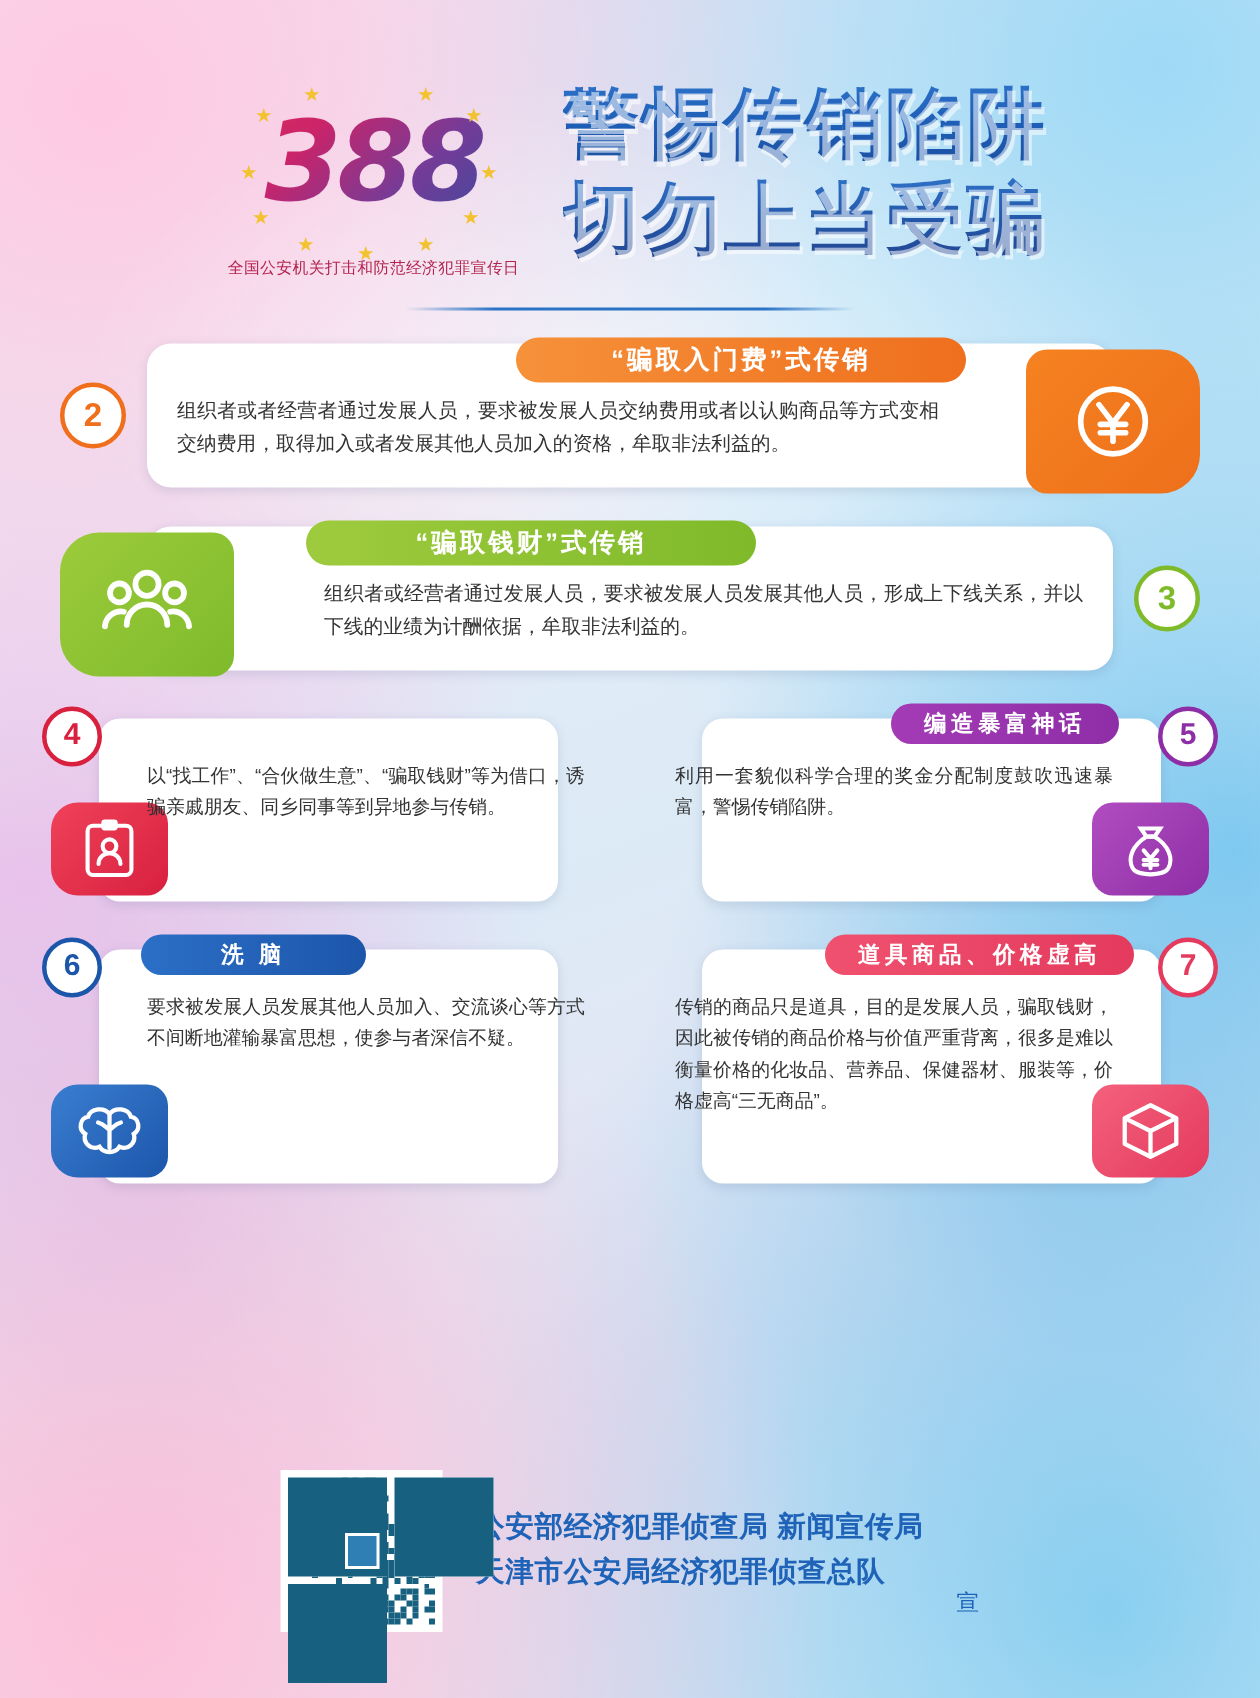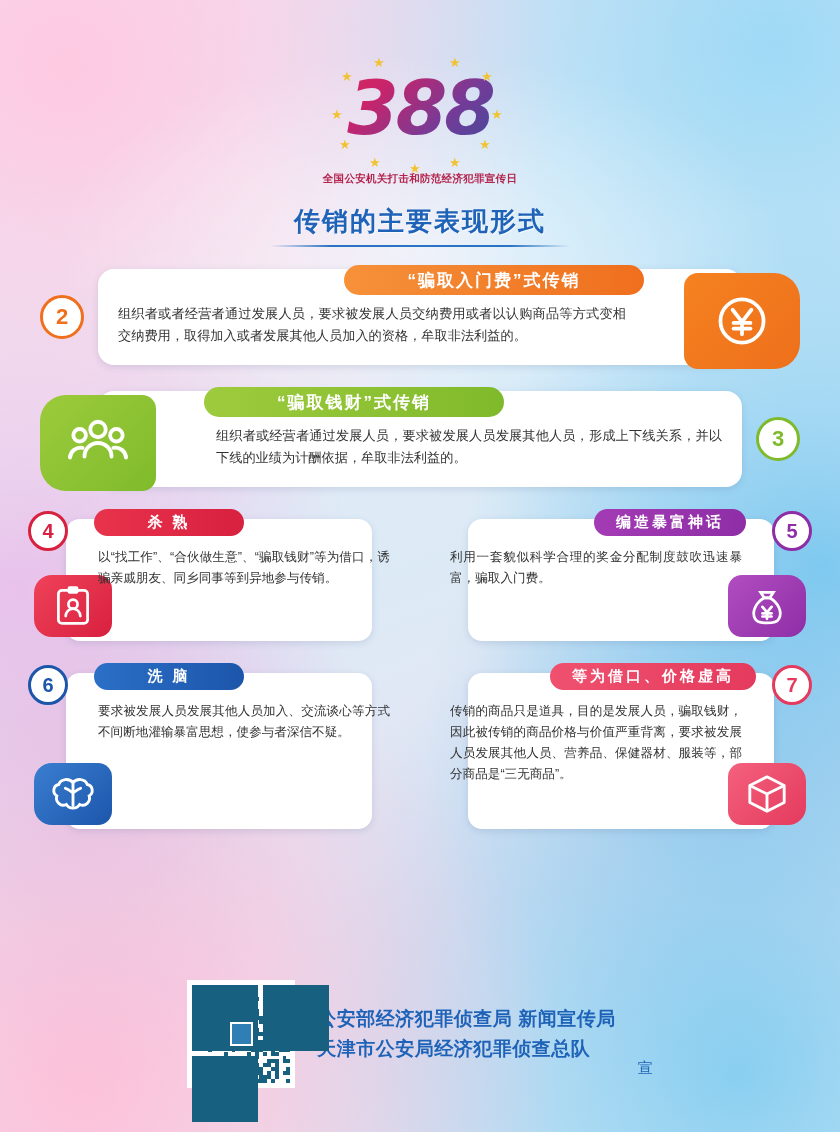--- a/index.html
+++ b/index.html
@@ -47,21 +47,21 @@
     -webkit-background-clip: text; background-clip: text; color: transparent;
     line-height: 112px;
     text-shadow: 0 0 1px rgba(0,0,0,0.05);
   }
   .logo-stars { position: absolute; inset: 0; }
   .logo-stars span {
     position: absolute; color: #f2c230; font-size: 13px; line-height: 1;
   }
   .logo-caption {
     margin-top: 2px;
-    font-size: 10.5px; color: #b4234d; letter-spacing: 0.3px; font-weight: bold;
+    font-size: 10.5px; color: #b4234d; letter-spacing: 0.3px; font-weight: normal;
   }
   .headline { text-align: left; padding-bottom: 8px; }
   .headline .l1, .headline .l2 {
     font-size: 52px; font-weight: bold; letter-spacing: 2px;
     line-height: 1.22;
     background: linear-gradient(180deg, #2f73c9 0%, #1f5fb8 45%, #1b4f9e 100%);
     -webkit-background-clip: text; background-clip: text; color: transparent;
     text-shadow: 2px 3px 0 rgba(255,255,255,0.55);
   }
   .headline .l2 {
@@ -227,24 +227,27 @@
         <span style="left:154px;top:86px;">★</span>
         <span style="left:166px;top:56px;">★</span>
         <span style="left:156px;top:18px;">★</span>
         <span style="left:124px;top:4px;">★</span>
         <span style="left:48px;top:4px;">★</span>
       </div>
       <div class="logo-515">388</div>
     </div>
     <div class="logo-caption">全国公安机关打击和防范经济犯罪宣传日</div>
   </div>
+  <div class="headline">
+    <div class="l1">警惕传销陷阱</div>
+    <div class="l2">切勿上当受骗</div>
+  </div>
 </div>
 
 <div class="section-title">
-  <div class="txt">传销的主要表现形式</div>
   <div class="rule"></div>
 </div>
 
 <div class="cards">
 
 
   <div class="bigcard c2 rev">
     <div class="panel"></div>
     <div class="icon-blob right">
       <svg class="ico" width="60" height="60" viewBox="0 0 64 64" fill="none" stroke="#fff" stroke-width="4">
@@ -275,37 +278,36 @@
     <div class="pill">“骗取钱财”式传销</div>
     <div class="body">组织者或经营者通过发展人员，要求被发展人员发展其他人员，形成上下线关系，并以下线的业绩为计酬依据，牟取非法利益的。</div>
     <div class="num">3</div>
   </div>
 </div>
 
 <div class="grid">
 
   <div class="smallcard c4">
     <div class="panel"></div>
-    <div class="pill">杀 熟</div>
     <div class="body">以“找工作”、“合伙做生意”、“骗取钱财”等为借口，诱骗亲戚朋友、同乡同事等到异地参与传销。</div>
     <div class="num">4</div>
     <div class="icon-blob">
       <svg class="ico" width="38" height="42" viewBox="0 0 40 46" fill="none" stroke="#fff" stroke-width="3" stroke-linecap="round">
         <rect x="4" y="6" width="32" height="36" rx="4"></rect>
         <rect x="14" y="1.5" width="12" height="8" rx="2.5" fill="#fff" stroke="none"></rect>
         <circle cx="20" cy="21" r="5"></circle>
         <path d="M12 34 a8 8 0 0 1 16 0"></path>
       </svg>
     </div>
   </div>
 
   <div class="smallcard c5">
     <div class="panel"></div>
     <div class="pill">编造暴富神话</div>
-    <div class="body">利用一套貌似科学合理的奖金分配制度鼓吹迅速暴富，骗取入门费。</div>
+    <div class="body">利用一套貌似科学合理的奖金分配制度鼓吹迅速暴富，警惕传销陷阱。</div>
     <div class="num">5</div>
     <div class="icon-blob">
       <svg class="ico" width="40" height="42" viewBox="0 0 42 46" fill="none" stroke="#fff" stroke-width="3" stroke-linecap="round">
         <path d="M14 8 h14 l-4 6 h-6 z"></path>
         <path d="M18 14 C8 20 4 30 8 37 C11 43 31 43 34 37 C38 30 34 20 24 14 z"></path>
         <path d="M16 24 L21 30 L26 24"></path>
         <path d="M21 30 v7 M16 31 h10 M16 34.5 h10"></path>
       </svg>
     </div>
   </div>
@@ -318,22 +320,22 @@
     <div class="icon-blob">
       <svg class="ico" width="44" height="38" viewBox="0 0 46 40" fill="none" stroke="#fff" stroke-width="3" stroke-linecap="round">
         <path d="M23 8 C19 3 10 4 8 10 C2 11 1 19 6 22 C4 28 10 34 16 31 C19 36 27 36 30 31 C36 34 42 28 40 22 C45 19 44 11 38 10 C36 4 27 3 23 8 z"></path>
         <path d="M23 8 v24 M15 14 c4 1 6 4 8 5 M31 14 c-4 1 -6 4 -8 5"></path>
       </svg>
     </div>
   </div>
 
   <div class="smallcard c7 tall">
     <div class="panel"></div>
-    <div class="pill">等为借口、价格虚高</div>
-    <div class="body">传销的商品只是道具，目的是发展人员，骗取钱财，因此被传销的商品价格与价值严重背离，要求被发展人员发展其他人员、营养品、保健器材、服装等，部分商品是“三无商品”。</div>
+    <div class="pill">道具商品、价格虚高</div>
+    <div class="body">传销的商品只是道具，目的是发展人员，骗取钱财，因此被传销的商品价格与价值严重背离，很多是难以衡量价格的化妆品、营养品、保健器材、服装等，价格虚高“三无商品”。</div>
     <div class="num">7</div>
     <div class="icon-blob">
       <svg class="ico" width="42" height="42" viewBox="0 0 44 44" fill="none" stroke="#fff" stroke-width="3" stroke-linejoin="round">
         <path d="M22 4 L40 13 L40 31 L22 40 L4 31 L4 13 z"></path>
         <path d="M4 13 L22 22 L40 13 M22 22 L22 40"></path>
       </svg>
     </div>
   </div>
 </div>
 

